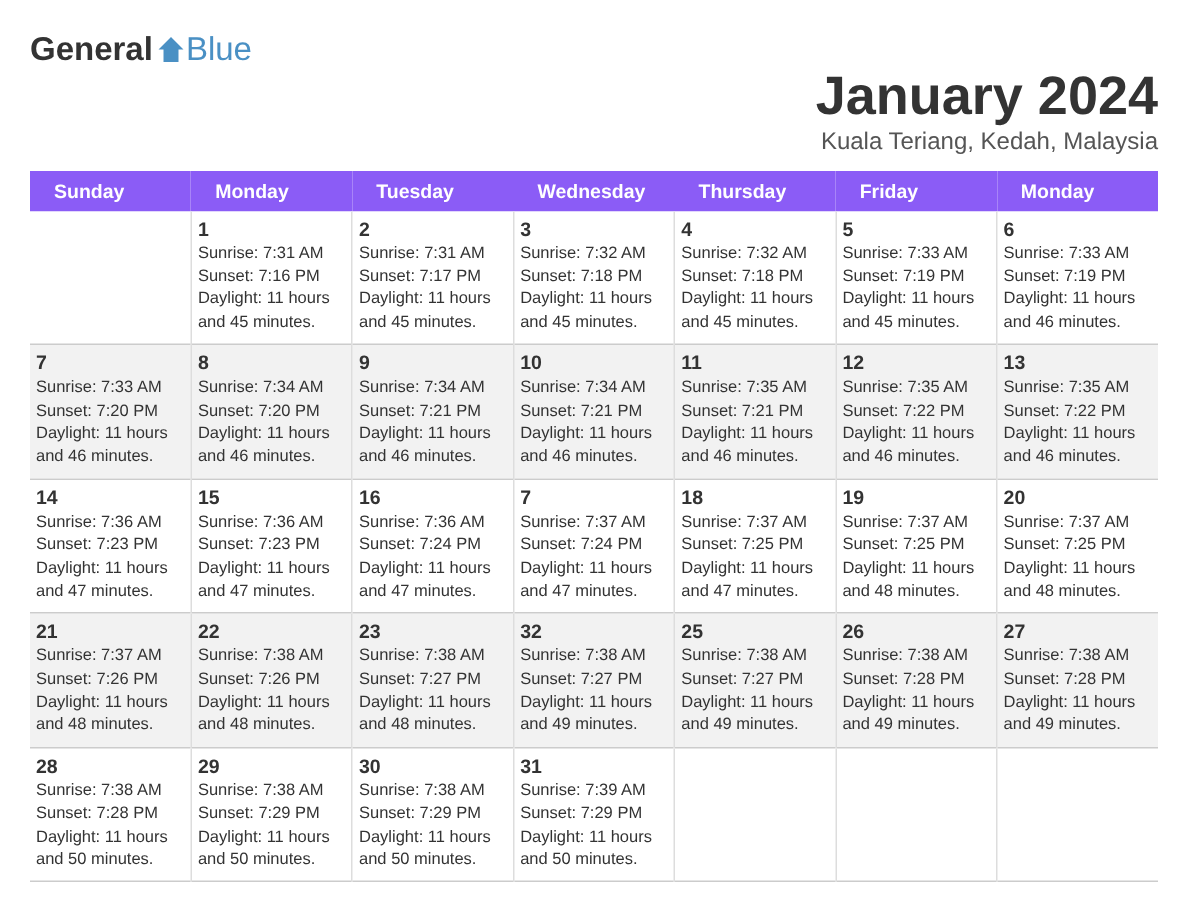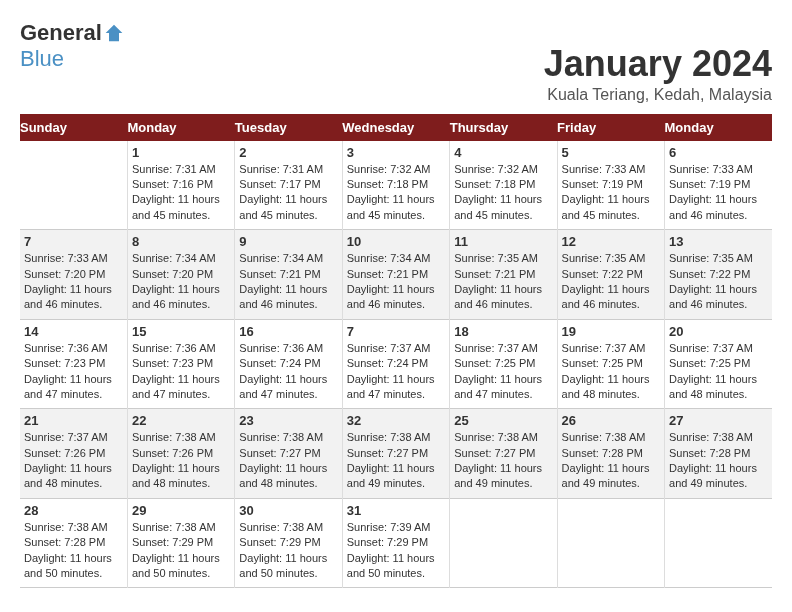--- a/index.html
+++ b/index.html
@@ -11,21 +11,21 @@
       padding: 20px;
     }
     .header {
       display: flex;
       justify-content: space-between;
       align-items: flex-start;
       margin-bottom: 10px;
     }
     .logo {
       display: flex;
-      flex-direction: column;
+      flex-direction: row;
       align-items: flex-start;
       text-align: center;
     }
     .logo-text {
       display: flex;
       align-items: center;
     }
     .logo-general {
       font-size: 22px;
       font-weight: bold;
@@ -55,23 +55,23 @@
       font-size: 16px;
       color: #555;
       margin-top: 2px;
     }
     table {
       width: 100%;
       border-collapse: collapse;
       font-size: 11px;
     }
     thead th {
-      background-color: #7f1d1d;
+      background-color: #8b5cf6;
       color: #fff;
-      padding: 6px 0;
+      padding: 6px 16px;
       text-align: left;
       font-size: 13px;
       font-weight: bold;
     }
     tbody tr {
       border-bottom: 1px solid #ccc;
     }
     tbody td {
       vertical-align: top;
       padding: 4px 4px 6px 4px;

